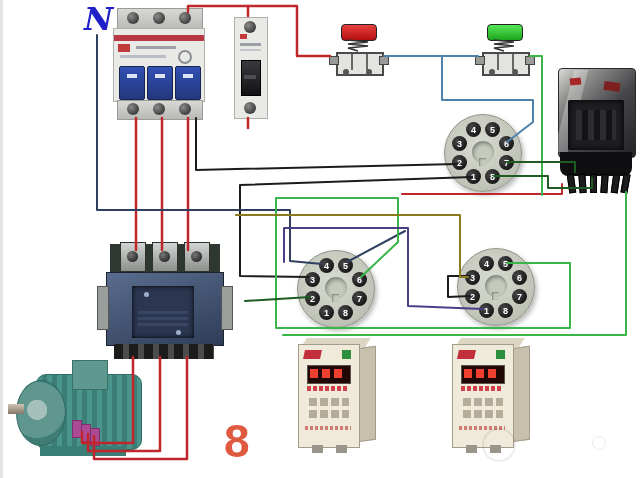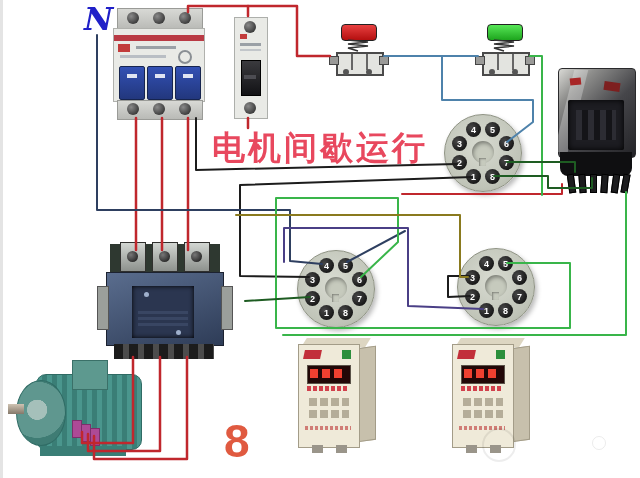--- a/index.html
+++ b/index.html
@@ -155,21 +155,20 @@
     <polyline points="507,162 575,162 575,172" stroke="#1e5c22"></polyline>
     <polyline points="494,176 548,176 548,188 592,188 592,178" stroke="#1e5c22"></polyline>
     <polyline points="507,263 570,263 570,328 276,328 276,198 398,198 398,242 361,277" stroke="#39b54a"></polyline>
     <polyline points="626,192 626,335 283,335" stroke="#39b54a"></polyline>
     <polyline points="284,262 284,228 408,228 408,306 483,309" stroke="#4a3f86"></polyline>
     <polyline points="236,215 460,215 460,277 468,277" stroke="#8a7a1e"></polyline>
     <polyline points="245,301 310,297" stroke="#1e5c22"></polyline>
   </svg>
 
   <div class="abs n-label">N</div>
-  <div class="abs title">电机间歇运行</div>
   <div class="abs page-num">8</div>
 
   <div class="abs b3">
     <div class="strip t"></div>
     <div class="screw" style="left:15px;top:4px;"></div>
     <div class="screw" style="left:41px;top:4px;"></div>
     <div class="screw" style="left:67px;top:4px;"></div>
     <div class="body"></div>
     <div class="stripe"></div>
     <div class="logo"></div>

